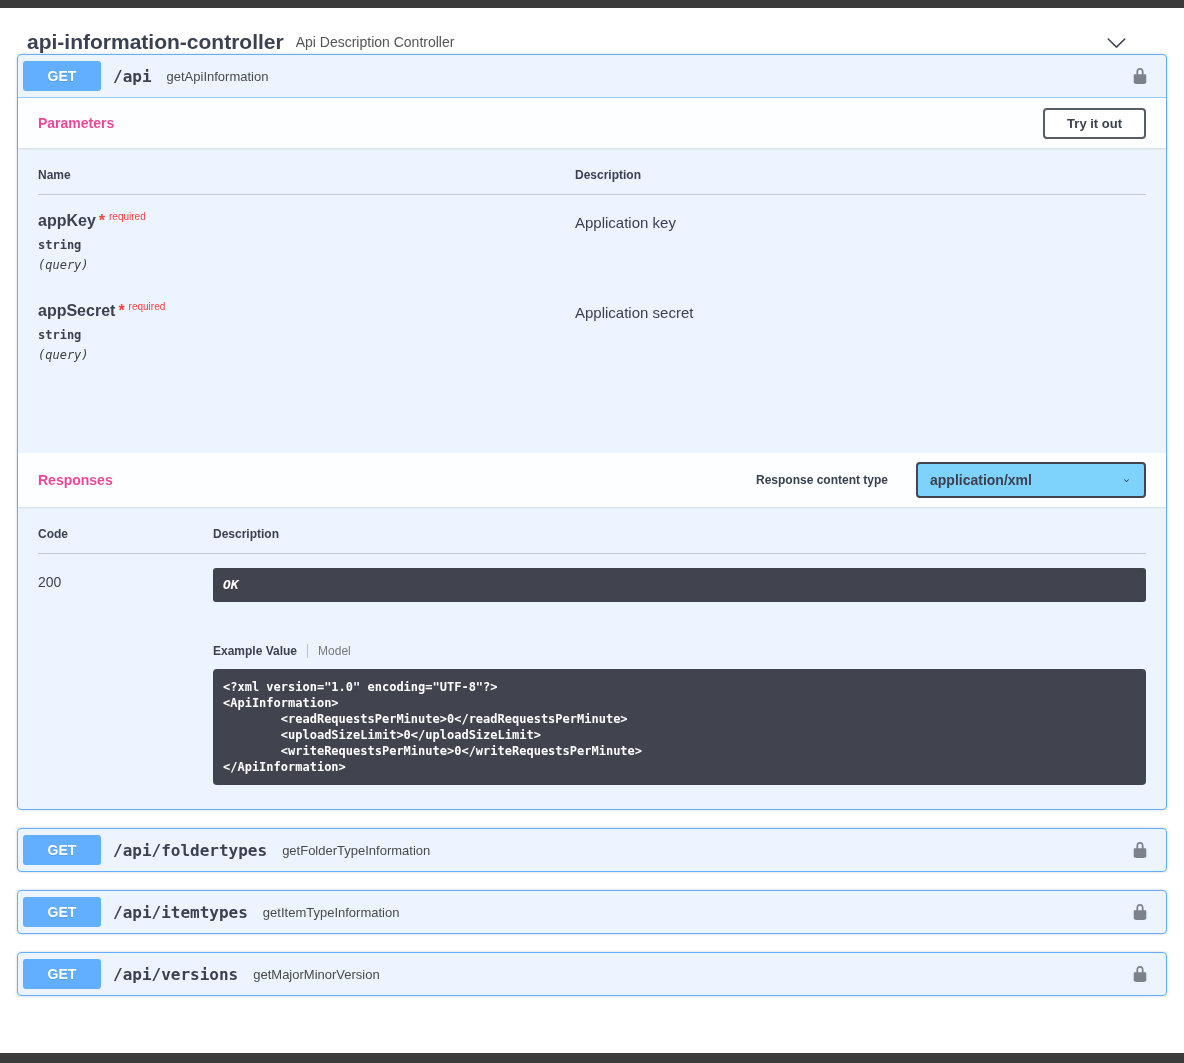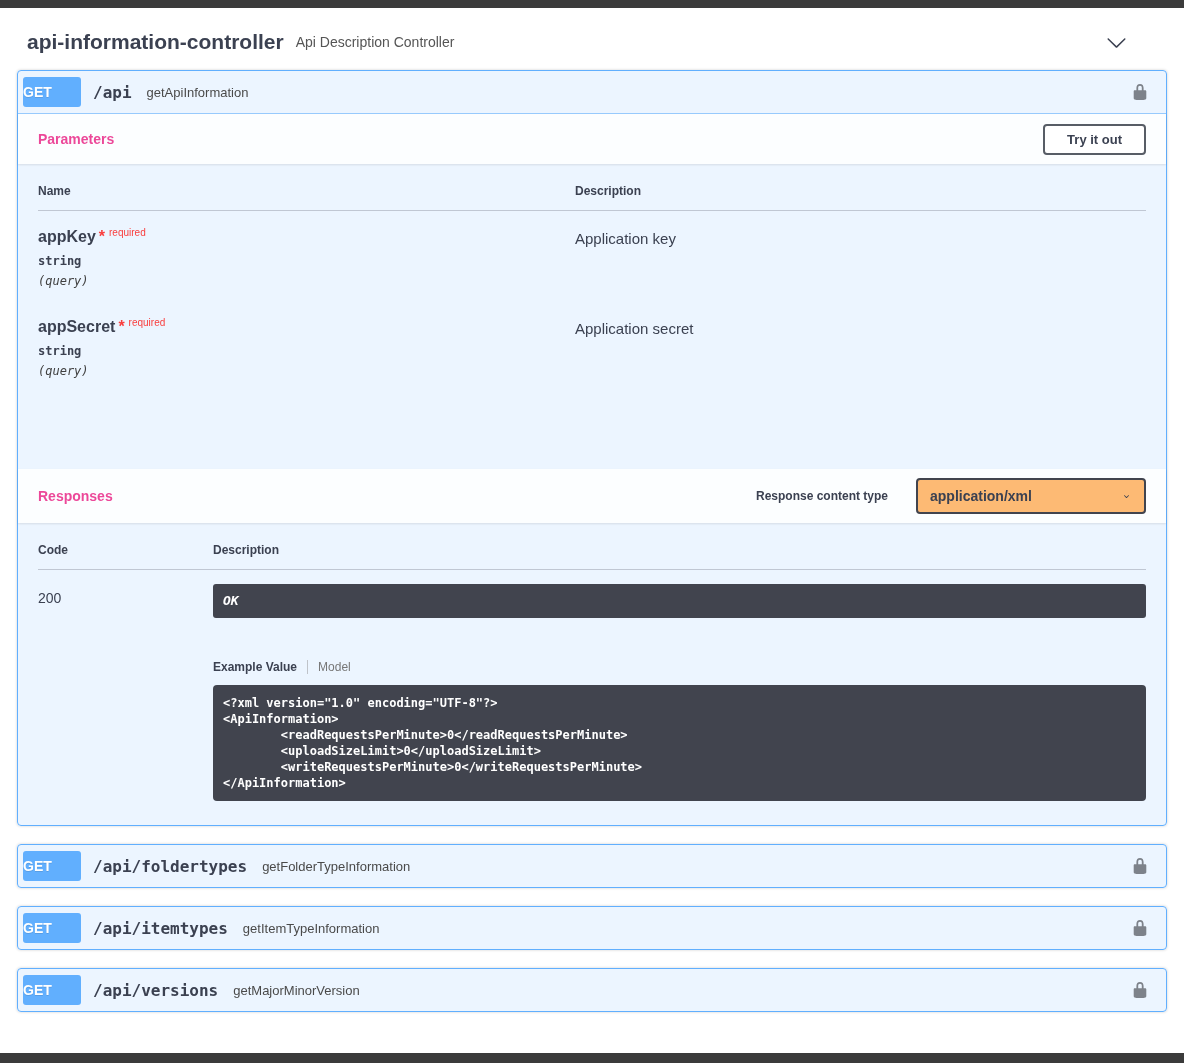--- a/index.html
+++ b/index.html
@@ -14,21 +14,21 @@
   }
 
   .topbar { height: 8px; background: #3b3b3b; }
   .bottombar { position: absolute; left: 0; right: 0; bottom: 0; height: 10px; background: #3b3b3b; }
 
   .wrapper { padding: 0 17px; }
 
   
   .tag-header {
     display: flex; align-items: center;
-    padding: 22px 10px 16px 10px;
+    padding: 22px 10px 0 10px;
     cursor: pointer;
   }
   .tag-name { font-size: 21px; font-weight: 700; color: #3b4151; }
   .tag-desc { font-size: 14px; color: #555; margin-left: 12px; }
   .tag-chevron { margin-left: auto; margin-right: 30px; display: flex; }
 
   
   .opblock {
     border: 1px solid #61affe;
     background: rgba(97,175,254,.12);
@@ -39,21 +39,21 @@
   .opblock-summary {
     display: flex; align-items: center;
     padding: 6px 5px;
     cursor: pointer;
   }
   .opblock.expanded .opblock-summary { border-bottom: 1px solid rgba(97,175,254,.6); }
   .method-badge {
     background: #61affe; color: #fff;
     font-weight: 700; font-size: 14px;
     border-radius: 3px;
-    width: 58px; 
+    width: 78px; text-align: center;
     padding: 7px 0;
     text-shadow: 0 1px 0 rgba(0,0,0,.1);
     flex: none;
   }
   .op-path {
     font-family: "DejaVu Sans Mono", monospace;
     font-size: 16px; font-weight: 600; color: #3b4151;
     margin-left: 12px;
   }
   .op-desc { font-size: 13px; color: #4a4a4a; margin-left: 15px; }
@@ -98,21 +98,21 @@
   .param-type { font-family: "DejaVu Sans Mono", monospace; font-size: 12px; font-weight: 600; color: #3b4151; margin-top: 8px; }
   .param-in { font-family: "DejaVu Sans Mono", monospace; font-size: 12px; font-style: italic; color: #404040; margin-top: 6px; }
   .param-desc { font-size: 15px; color: #3b4151; padding-top: 19px; }
 
   
   .content-type-wrap { display: flex; align-items: center; margin-left: auto; }
   .content-type-label { font-size: 12px; font-weight: 700; color: #3b4151; margin-right: 28px; }
   .fake-select {
     display: flex; align-items: center; justify-content: space-between;
     width: 230px;
-    background: #fdba74;
+    background: #7dd3fc;
     border: 2px solid #41444e;
     border-radius: 4px;
     padding: 8px 12px;
     font-size: 14px; font-weight: 600; color: #3b4151;
     cursor: pointer;
   }
   .responses-area { padding: 8px 20px 24px 20px; }
   .responses-grid { grid-template-columns: 175px 1fr; }
   .resp-code { font-size: 14px; color: #3b4151; padding-top: 20px; }
   .resp-desc-cell { padding-top: 14px; }

